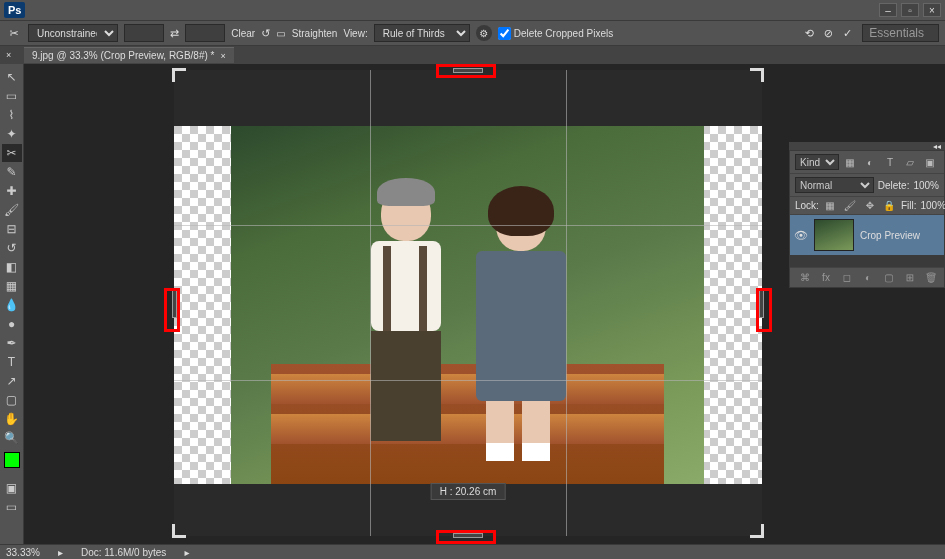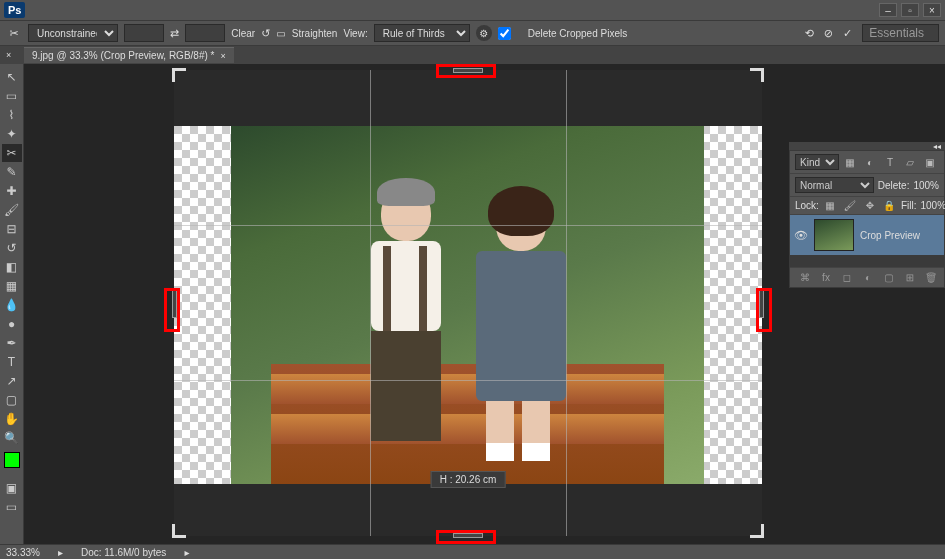--- a/index.html
+++ b/index.html
@@ -8,21 +8,21 @@
 .logo { background:#0a3a6e; color:#fff; font-weight:bold; font-size:11px; padding:2px 4px; margin-right:6px; border-radius:2px; }
 .menu { display:flex; gap:14px; }
 .menu span { cursor:default; }
 .win-controls { margin-left:auto; display:flex; gap:4px; }
 .win-btn { width:18px; height:14px; background:#444; border:1px solid #666; display:flex; align-items:center; justify-content:center; font-size:10px; }
 .options-bar { height:26px; background:#535353; border-top:1px solid #3a3a3a; border-bottom:1px solid #3a3a3a; display:flex; align-items:center; padding:0 6px; gap:6px; }
 .opt-icon { width:16px; height:16px; display:flex; align-items:center; justify-content:center; }
 .opt-select { background:#3f3f3f; border:1px solid #2a2a2a; color:#ddd; font-size:10px; height:18px; padding:0 4px; }
 .opt-input { background:#3f3f3f; border:1px solid #2a2a2a; color:#ddd; font-size:10px; height:18px; width:40px; padding:0 3px; }
 .opt-label { font-size:10px; color:#ddd; }
-.opt-check { display:flex; align-items:center; gap:17px; font-size:10px; }
+.opt-check { display:flex; align-items:center; gap:3px; font-size:10px; }
 .opt-gear { width:16px; height:16px; border-radius:50%; background:#3a3a3a; display:flex; align-items:center; justify-content:center; font-size:10px; }
 .opt-right { margin-left:auto; display:flex; gap:10px; align-items:center; }
 .workspace-sel { background:#3f3f3f; border:1px solid #2a2a2a; font-size:12px; padding:1px 14px 1px 6px; color:#999; }
 .tab-row { height:18px; background:#434343; display:flex; align-items:center; padding-left:24px; }
 .doc-tab { background:#535353; padding:2px 8px; font-size:10px; display:flex; align-items:center; gap:6px; border-top:1px solid #666; }
 .doc-tab .x { font-size:9px; }
 .main-area { position:absolute; top:64px; left:24px; right:0; bottom:15px; background:#252525; }
 .toolbox { position:absolute; top:64px; left:0; width:24px; bottom:15px; background:#535353; border-right:1px solid #3a3a3a; display:flex; flex-direction:column; align-items:center; padding-top:4px; gap:1px; }
 .tool { width:20px; height:18px; display:flex; align-items:center; justify-content:center; font-size:12px; color:#ccc; cursor:pointer; }
 .tool.active { background:#2a2a2a; }
@@ -56,21 +56,21 @@
 .cc-tl { top:-2px; left:-2px; } .cc-tl::before{width:14px;height:3px;} .cc-tl::after{width:3px;height:14px;}
 .cc-tr { top:-2px; right:-2px; } .cc-tr::before{width:14px;height:3px;right:0;} .cc-tr::after{width:3px;height:14px;right:0;}
 .cc-bl { bottom:-2px; left:-2px; } .cc-bl::before{width:14px;height:3px;bottom:0;} .cc-bl::after{width:3px;height:14px;bottom:0;}
 .cc-br { bottom:-2px; right:-2px; } .cc-br::before{width:14px;height:3px;bottom:0;right:0;} .cc-br::after{width:3px;height:14px;bottom:0;right:0;}
 .handle { position:absolute; background:#444; border:1px solid #999; }
 .handle-t { top:-2px; left:50%; transform:translateX(-50%); width:30px; height:5px; }
 .handle-b { bottom:-2px; left:50%; transform:translateX(-50%); width:30px; height:5px; }
 .handle-l { left:-2px; top:50%; transform:translateY(-50%); width:5px; height:30px; }
 .handle-r { right:-2px; top:50%; transform:translateY(-50%); width:5px; height:30px; }
 .red-box { position:absolute; border:3px solid #ff0000; pointer-events:none; }
-.dim-label { position:absolute; bottom:48px; left:50%; transform:translateX(-50%); background:#3a3a3a; border:1px solid #555; padding:2px 8px; font-size:10px; color:#ddd; }
+.dim-label { position:absolute; bottom:36px; left:50%; transform:translateX(-50%); background:#3a3a3a; border:1px solid #555; padding:2px 8px; font-size:10px; color:#ddd; }
 .statusbar { position:absolute; bottom:0; left:0; right:0; height:15px; background:#535353; border-top:1px solid #3a3a3a; display:flex; align-items:center; padding:0 6px; font-size:10px; gap:18px; }
 .layers-panel { position:absolute; top:150px; right:0; width:156px; background:#535353; border:1px solid #3a3a3a; font-size:10px; }
 .panel-collapse { position:absolute; top:142px; right:0; height:8px; width:156px; background:#434343; display:flex; justify-content:flex-end; align-items:center; padding-right:4px; font-size:8px; }
 .panel-tab { background:#535353; padding:3px 8px; display:inline-block; border-top:1px solid #666; }
 .panel-row { display:flex; align-items:center; gap:4px; padding:3px 5px; border-bottom:1px solid #434343; }
 .panel-sel { background:#3f3f3f; border:1px solid #2a2a2a; color:#ccc; font-size:10px; flex:1; height:16px; }
 .panel-icons { display:flex; gap:6px; font-size:10px; color:#bbb; }
 .panel-icons span { width:14px; text-align:center; }
 .layer-row { display:flex; align-items:center; padding:4px; gap:6px; background:#5a7a9a; }
 .layer-thumb { width:40px; height:32px; background:linear-gradient(160deg,#2d4a2d,#7a9a5a); border:1px solid #222; }

